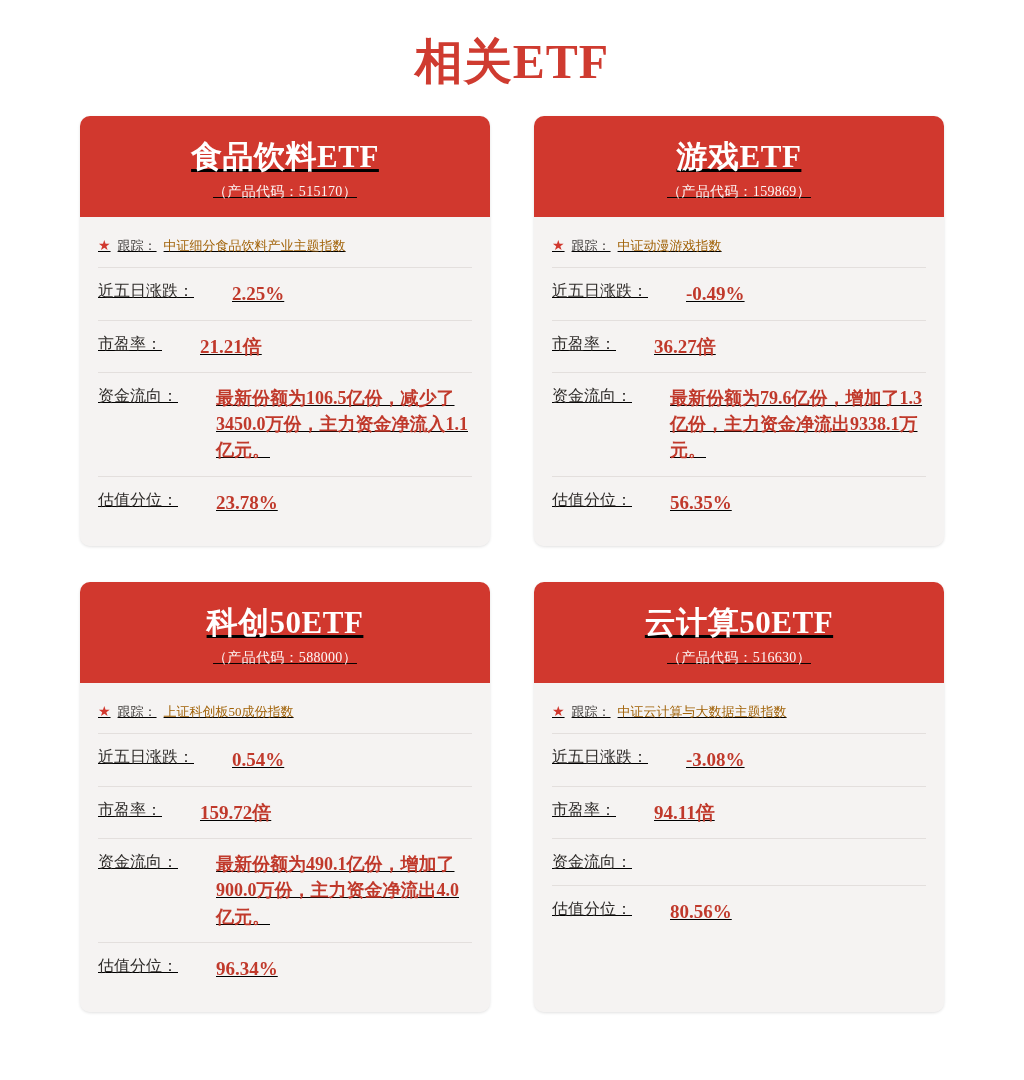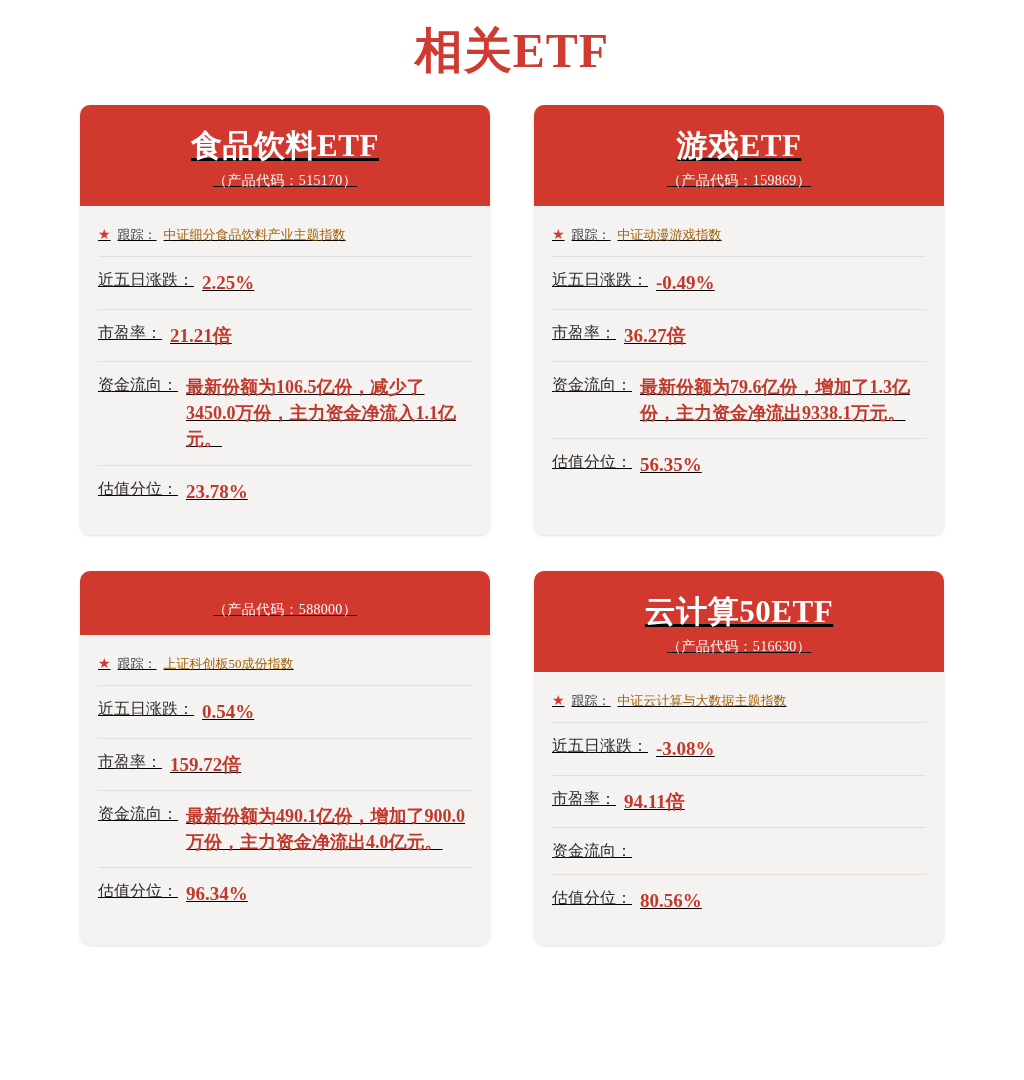--- a/index.html
+++ b/index.html
@@ -9,21 +9,21 @@
   body {
     width: 1024px;
     min-height: 1080px;
     background: #ffffff;
     font-family: "Liberation Serif", "DejaVu Serif", serif;
   }
   .page {
     width: 1024px;
     min-height: 1080px;
     box-sizing: border-box;
-    padding: 1px;
+    padding: 12px;
     position: relative;
   }
   .page-title {
     text-align: center;
     color: #cf3b30;
     font-size: 48px;
     font-weight: bold;
     letter-spacing: 1px;
     margin: 0;
     padding: 18px 0 22px 0;
@@ -87,20 +87,21 @@
   }
   .track-value {
     color: #a16207;
     font-size: 13px;
   }
   .row {
     display: flex;
     align-items: flex-start;
     padding: 12px 0;
     border-bottom: 1px solid #e3dfdd;
+    gap: 30px;
   }
   .row:last-child {
     border-bottom: none;
   }
   .row-label {
     color: #2f2c2a;
     font-size: 16px;
     white-space: nowrap;
     flex: 0 0 auto;
     padding-top: 1px;
@@ -184,20 +185,21 @@
         </div>
         <div class="row">
           <span class="row-label">估值分位：</span>
           <span class="row-value">56.35%</span>
         </div>
       </div>
     </div>
 
     <div class="card">
       <div class="card-head">
+        <div class="card-name">科创50ETF</div>
         <div class="card-code">
           <span>（产品代码：</span><span>588000</span><span>）</span>
         </div>
       </div>
       <div class="card-body">
         <div class="track-row">
           <span class="star">★</span>
           <span class="track-label">跟踪：</span>
           <span class="track-value">上证科创板50成份指数</span>
         </div>

